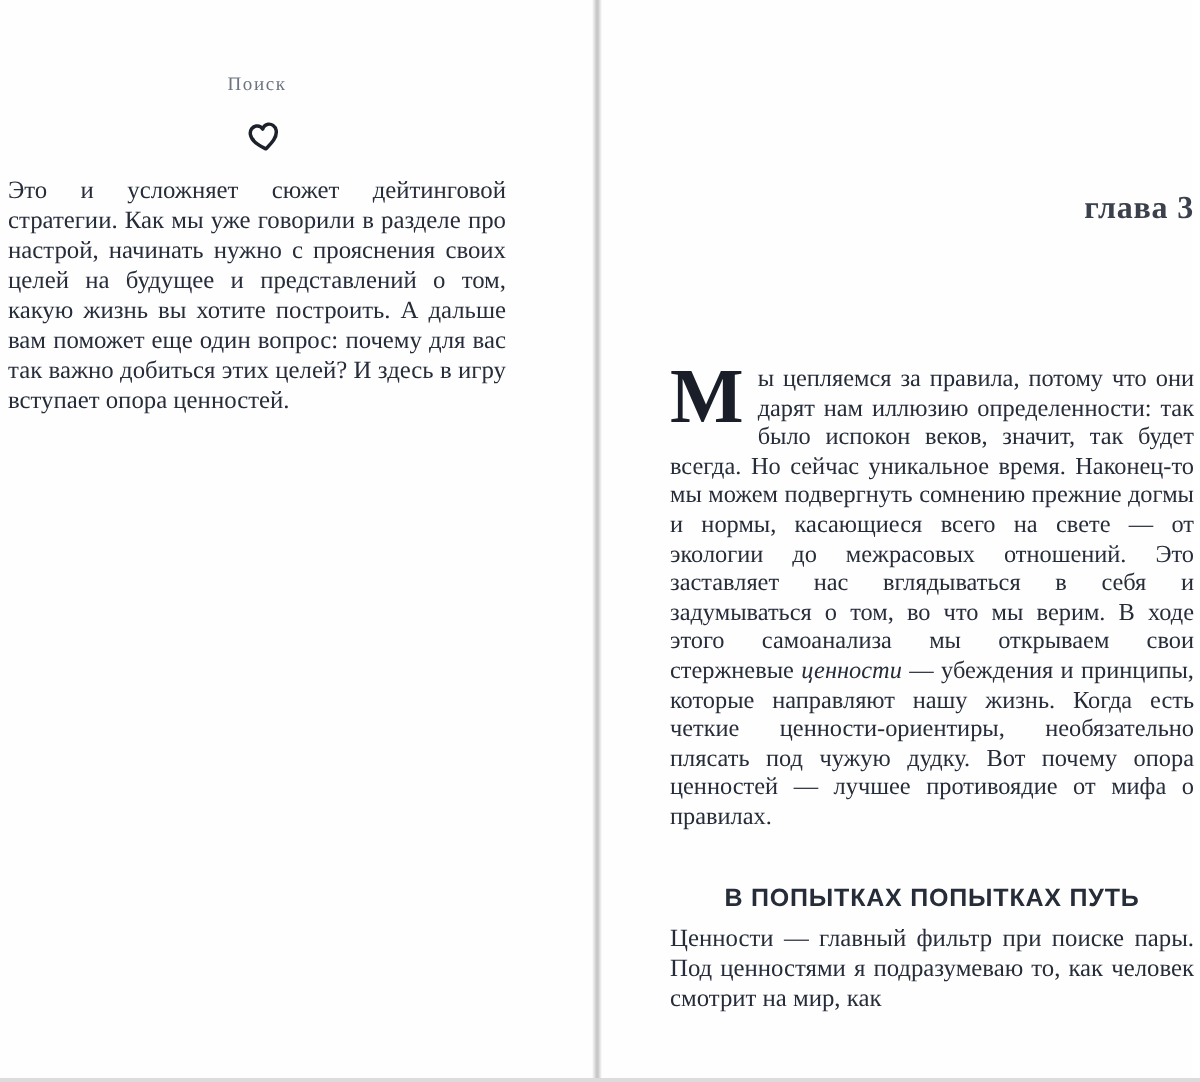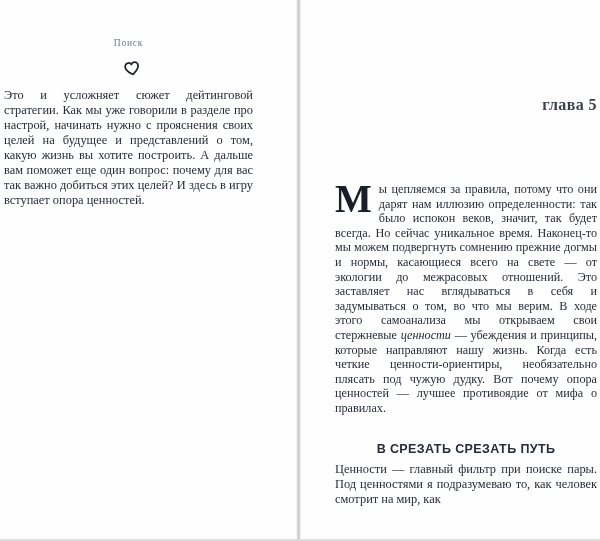--- a/index.html
+++ b/index.html
@@ -127,27 +127,27 @@
       <svg width="16" height="15" viewBox="0 0 24 22" aria-hidden="true">
         <path d="M12 20 C8.5 17.4 2.2 13.4 2.2 7.6 C2.2 3.9 5 2 7.5 2 C9.5 2 11.2 3.2 12 5 C12.8 3.2 14.5 2 16.5 2 C19 2 21.8 3.9 21.8 7.6 C21.8 13.4 15.5 17.4 12 20 Z" fill="none" stroke="#1c212c" stroke-width="2.6" stroke-linejoin="round"></path>
       </svg>
     </div>
     <p class="body-text">Это и усложняет сюжет дейтинговой стратегии. Как мы уже говорили в разделе про настрой, начинать нужно с прояснения своих целей на будущее и представлений о том, какую жизнь вы хотите построить. А дальше вам поможет еще один вопрос: почему для вас так важно добиться этих целей? И здесь в игру вступает опора ценностей.</p>
   </div>
 
   <div class="gutter"></div>
 
   <div class="right-page">
-    <div class="chapter-label">глава 5</div>
+    <div class="chapter-label">глава 3</div>
 
     <p class="body-text chapter-body">
       <span class="dropcap">М</span><span>ы цепляемся за правила, потому что они дарят нам иллюзию определенности: так было испокон веков, значит, так будет всегда. Но сейчас уникальное время. Наконец-то мы можем подвергнуть сомнению прежние догмы и нормы, касающиеся всего на свете — от экологии до межрасовых отношений. Это заставляет нас вглядываться в себя и задумываться о том, во что мы верим. В ходе этого самоанализа мы открываем свои стержневые </span><em>ценности</em><span> — убеждения и принципы, которые направляют нашу жизнь. Когда есть четкие ценности-ориентиры, необязательно плясать под чужую дудку. Вот почему опора ценностей — лучшее противоядие от мифа о правилах.</span>
     </p>
 
-    <h2 class="section-heading">В СРЕЗАТЬ СРЕЗАТЬ ПУТЬ</h2>
+    <h2 class="section-heading">В ПОПЫТКАХ ПОПЫТКАХ ПУТЬ</h2>
 
     <p class="body-text">Ценности — главный фильтр при поиске пары. Под ценностями я подразумеваю то, как человек смотрит на мир, как</p>
 
   </div>
 
   <div class="bottom-edge"></div>
 
 </div>
 
 </body></html>

